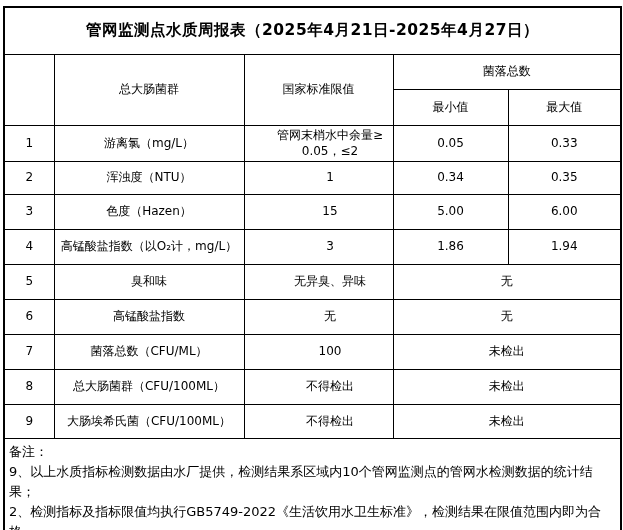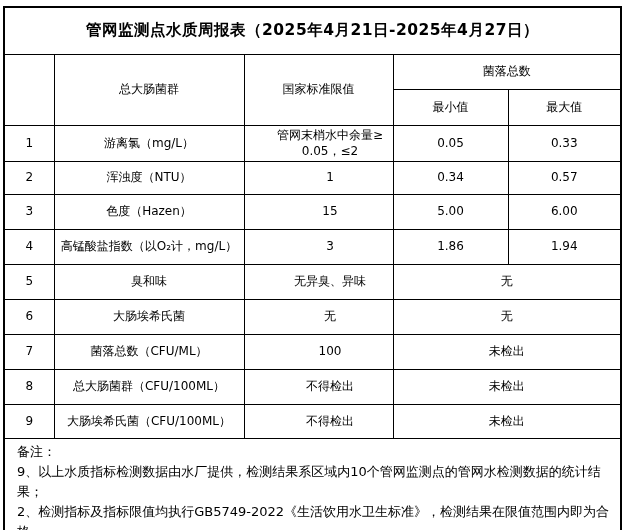--- a/index.html
+++ b/index.html
@@ -38,21 +38,21 @@
     letter-spacing: 0.5px;
   }
   td.limit-cell { white-space: pre-line; padding-left: 25px; }
   td.notes-cell {
     text-align: left;
     vertical-align: top;
     padding: 3px 6px 3px 4px;
     font-size: 13px;
     line-height: 1.55;
   }
-  .notes-line { display: block; margin-left: 8px; }
+  .notes-line { display: block; }
 </style>
 </head>
 <body>
 
 <div class="page">
   <table class="report-table">
     <colgroup>
       <col style="width:50px">
       <col style="width:190px">
       <col style="width:149px">
@@ -82,21 +82,21 @@
       <td class="limit-cell">管网末梢水中余量≥
 0.05，≤2</td>
       <td>0.05</td>
       <td>0.33</td>
     </tr>
     <tr style="height:33px">
       <td>2</td>
       <td>浑浊度（NTU）</td>
       <td class="limit-cell">1</td>
       <td>0.34</td>
-      <td>0.57</td>
+      <td>0.35</td>
     </tr>
     <tr style="height:35px">
       <td>3</td>
       <td>色度（Hazen）</td>
       <td class="limit-cell">15</td>
       <td>5.00</td>
       <td>6.00</td>
     </tr>
     <tr style="height:35px">
       <td>4</td>
@@ -107,21 +107,21 @@
     </tr>
 
     <tr style="height:35px">
       <td>5</td>
       <td>臭和味</td>
       <td class="limit-cell">无异臭、异味</td>
       <td colspan="2">无</td>
     </tr>
     <tr style="height:35px">
       <td>6</td>
-      <td>大肠埃希氏菌</td>
+      <td>高锰酸盐指数</td>
       <td class="limit-cell">无</td>
       <td colspan="2">无</td>
     </tr>
     <tr style="height:35px">
       <td>7</td>
       <td>菌落总数（CFU/ML）</td>
       <td class="limit-cell">100</td>
       <td colspan="2">未检出</td>
     </tr>
     <tr style="height:35px">

